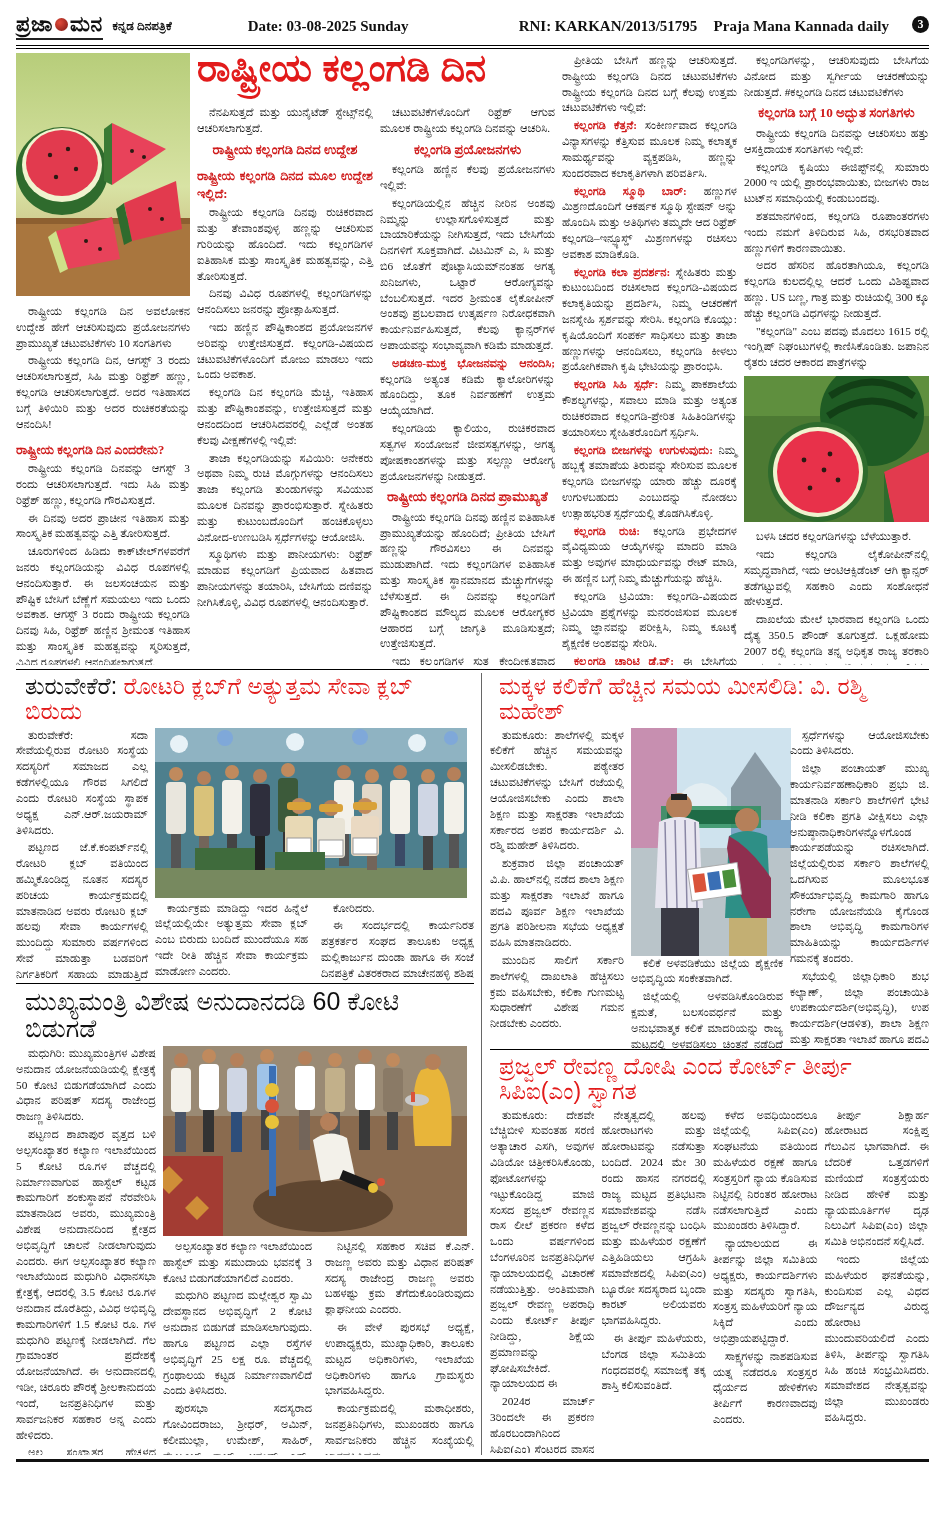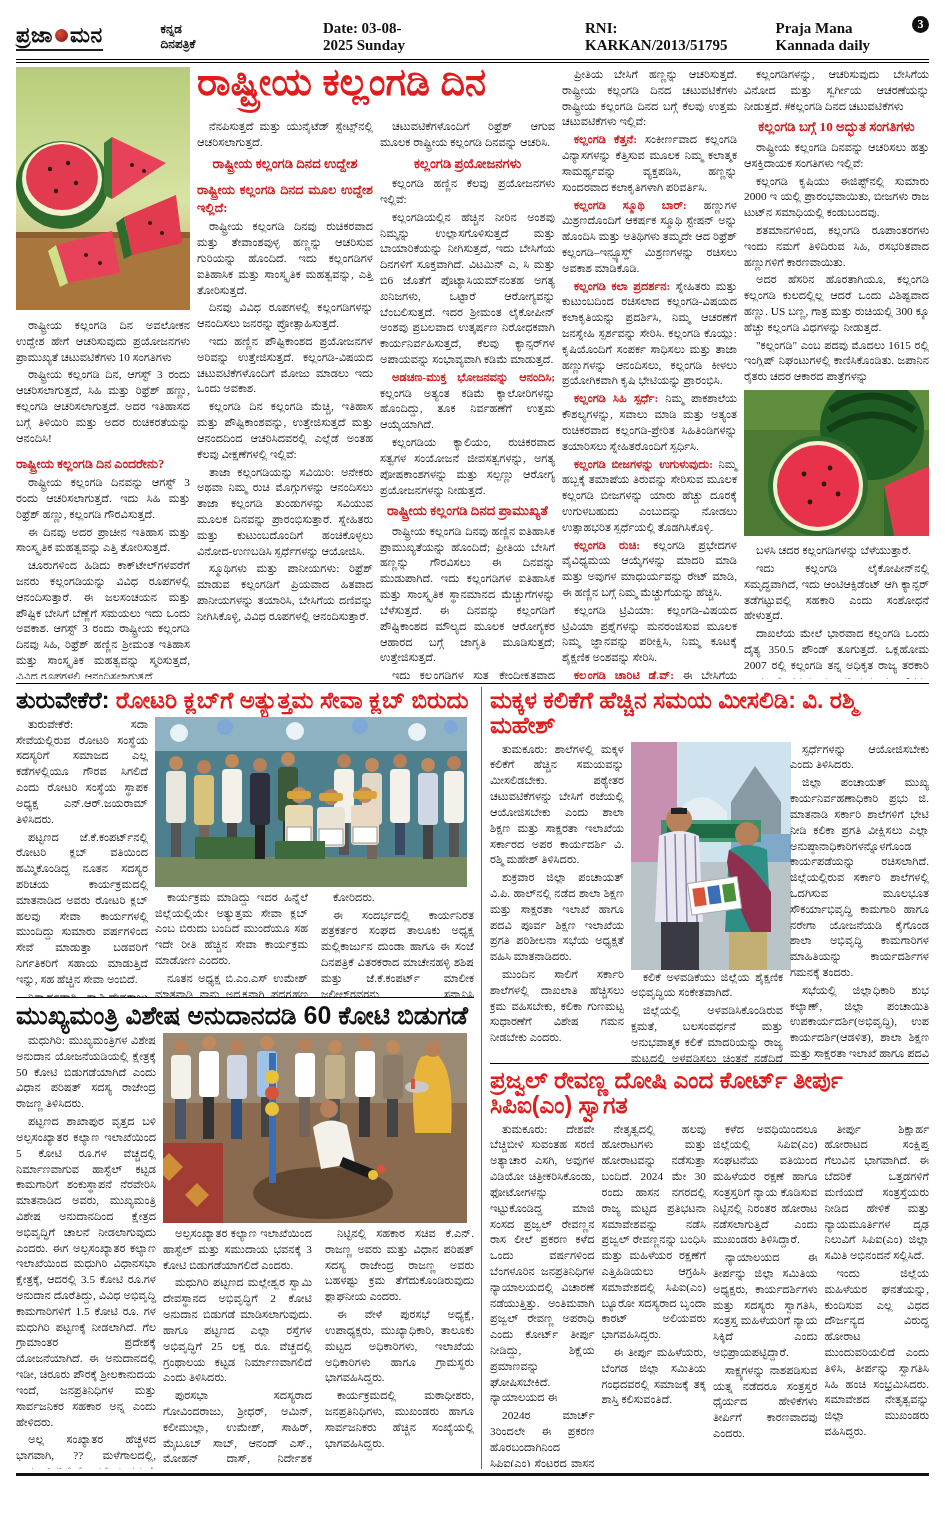--- a/index.html
+++ b/index.html
@@ -1,19 +1,19 @@
 <!DOCTYPE html>
 <html lang="kn"><head>
 <meta charset="utf-8">
 <style>
   html,body{margin:0;padding:0;background:#888;}
   .page{width:945px;height:1523px;background:#fff;margin:0 auto;position:relative;
         font-family:"Liberation Serif","DejaVu Serif",serif;color:#111;overflow:hidden;}
   
-  .hdr{margin:20px 16px 0;display:flex;align-items:center;padding-bottom:5px;gap:48px;}
+  .hdr{margin:12px 16px 0;display:flex;align-items:center;padding-bottom:5px;}
   .hdr-logo{font-weight:bold;font-size:21px;letter-spacing:.5px;border-bottom:2px solid #222;
             padding-bottom:1px;display:flex;align-items:center;gap:2px;}
   .logo-dot{width:13px;height:13px;border-radius:50%;background:radial-gradient(circle at 35% 35%,#e24b3a,#7a1410);display:inline-block;}
   .hdr-sub{font-size:12px;font-weight:bold;margin-left:10px;}
   .hdr-date{font-weight:bold;font-size:15px;margin-left:76px;}
   .hdr-rni{font-weight:bold;font-size:15px;margin-left:110px;}
   .hdr-name{font-weight:bold;font-size:15px;margin-left:auto;margin-right:40px;}
   .hdr-page{width:17px;height:17px;border-radius:50%;background:#111;color:#fff;font-size:12px;
             font-weight:bold;display:flex;align-items:center;justify-content:center;position:absolute;right:16px;top:16px;}
   .hdr-rule{margin:0 16px;border-top:1px solid #000;border-bottom:1px solid #000;height:2px;}
@@ -34,21 +34,21 @@
   .lead-photo2{width:185px;height:146px;margin:3px 0;}
   .rule-thin{margin:4px 16px 0;border-top:1px solid #000;}
   
   .band{display:flex;margin:3px 16px 0;height:782px;}
   .band-left{width:458px;padding-right:7px;}
   .band-right{flex:1;border-left:1px solid #666;padding-left:8px;}
   .art-a{height:310px;overflow:hidden;border-bottom:1px solid #000;}
   .art-c{height:468px;overflow:hidden;padding-top:3px;}
   .art-b{height:376px;overflow:hidden;border-bottom:1px solid #000000;}
   .art-d{height:400px;overflow:hidden;padding-top:3px;}
-  .hl{font-family:"Liberation Sans","DejaVu Sans",sans-serif;font-weight:bold;line-height:1.08;margin:1px 0 4px;}
+  .hl{font-family:"Liberation Sans","DejaVu Sans",sans-serif;font-weight:normal;line-height:1.08;margin:1px 9px 4px;}
   .hl-a{font-size:23px;} .hl-a .dateline{color:#111;} .hl-a .red{color:#e21b1b;}
   .hl-b{font-size:23px;color:#e21b1b;}
   .hl-c{font-size:25px;color:#111;}
   .hl-d{font-size:23px;color:#e21b1b;}
   .row{display:flex;gap:7px;}
   .grow{flex:1;}
   .photo{display:block;}
   .two-col{display:flex;gap:13px;margin-top:3px;}
   .two-col .col{flex:1;}
   .foot-rule{margin:4px 16px 0;height:3px;background:#111;}

